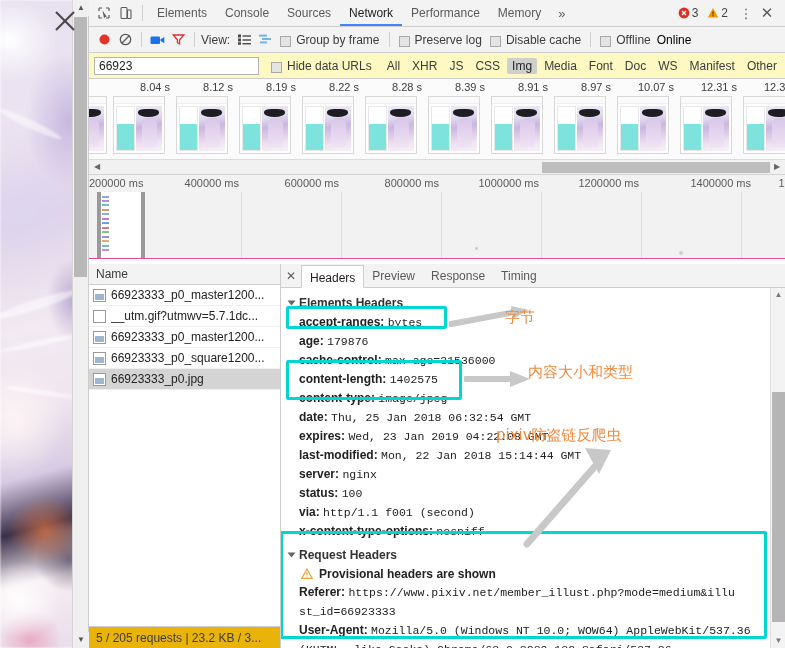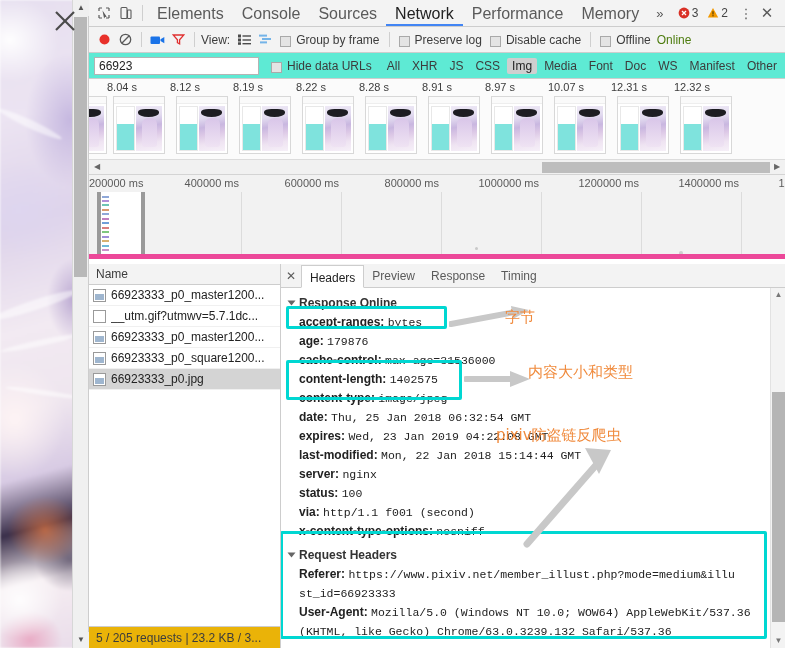--- a/index.html
+++ b/index.html
@@ -72,21 +72,21 @@
   #tabbar {
     display: flex; align-items: center;
     height: 27px; background: #f3f3f3;
     border-bottom: 1px solid #cdcdcd;
     padding: 0 4px;
   }
   .tb-icon { width: 22px; height: 22px; display:flex; align-items:center; justify-content:center; cursor:pointer; }
   .tb-sep { width: 1px; height: 16px; background: #cfcfcf; margin: 0 5px; }
   .tab {
     padding: 0 9px; height: 26px; line-height: 27px;
-    font-size: 16px; color: #5a5a5a; cursor: pointer; white-space: nowrap;
+    font-size: 12px; color: #5a5a5a; cursor: pointer; white-space: nowrap;
   }
   .tab.active { color: #222; border-bottom: 2px solid #4285f4; }
   .tab-more { padding: 0 8px; color: #5a5a5a; font-size: 13px; cursor: pointer; }
   #tabbar-right { margin-left: auto; display: flex; align-items: center; padding-right: 2px; }
   .counter { display: flex; align-items: center; font-size: 12px; color: #444; margin-right: 2px; }
   .counter .dot { margin-right: 2px; display:flex; }
   .counter .num { margin-right: 7px; }
   .kebab { width: 18px; text-align: center; color: #5a5a5a; cursor: pointer; font-size: 13px; letter-spacing:0; }
   .closex { width: 24px; text-align: center; color: #5a5a5a; cursor: pointer; font-size: 15px; }
 
@@ -97,47 +97,47 @@
     padding: 0 5px; font-size: 12px; color: #3c3c3c;
   }
   #nettoolbar .ico { width: 21px; height: 21px; display:flex; align-items:center; justify-content:center; cursor: pointer; }
   #nettoolbar .vsep { width: 1px; height: 15px; background: #cfcfcf; margin: 0 5px; }
   .viewlabel { margin: 0 4px 0 1px; color: #3c3c3c; }
   .cbx { display: flex; align-items: flex-end; cursor: pointer; margin: 0 4px; white-space: nowrap; }
   .cbx .box {
     width: 11px; height: 11px; border: 1px solid #a9a9a9;
     background: #e4e4e4; margin-right: 5px; display: inline-block;
   }
-  .onlinetxt { margin-left: 2px; color: #4d7c0f; }
+  .onlinetxt { margin-left: 2px; color: #000000; }
 
   
   #filterbar {
     display: flex; align-items: center; height: 26px;
-    background: #5eead4; border-bottom: 1px solid #cdcdcd;
+    background: #fef9c3; border-bottom: 1px solid #cdcdcd;
     padding: 0 5px; font-size: 12px; color: #3c3c3c;
   }
   #filter-input {
     width: 198px; height: 18px; border: 1px solid #b4b4b4;
     background: #fff; font-size: 12px; padding: 0 4px;
     font-family: "Liberation Sans", sans-serif; color: #222;
   }
   .ftype {
     padding: 1px 5px; margin: 0 1px; cursor: pointer; color: #3c3c3c;
     border-radius: 2px;
   }
   .ftype.active { background: #cfcfcf; color: #222; }
 
   
   #filmstrip {
     height: 96px; background: #fbfbfb;
     border-bottom: 1px solid #d4d4d4;
     position: relative; overflow: hidden;
   }
   #film-track { display: flex; padding-left: 0px; }
-  .frame { width: 63px; flex: 0 0 63px; text-align: left; cursor: pointer; }
+  .frame { width: 63px; flex: 0 0 63px; text-align: right; cursor: pointer; }
   .frame .ftime { font-size: 11px; color: #3c3c3c; height: 17px; line-height: 17px; }
   .frame .fthumb {
     width: 52px; height: 58px; margin: 0 auto;
     background: #fff; border: 1px solid #d8d8d8;
     position: relative; overflow: hidden;
   }
   .fthumb .topbar { position:absolute; left:0; top:0; right:0; height:7px; background:#fafafa; border-bottom:1px solid #eee;}
   .fthumb .leftcol { position:absolute; left:2px; top:9px; width:19px; bottom:2px; background:#fff; border:1px solid #e8e8e8;}
   .fthumb .cyanblk { position:absolute; left:3px; top:27px; width:17px; bottom:3px; background:#7fe3dd;}
   .fthumb .art {
@@ -151,21 +151,21 @@
     background: #f1f1f1; border-top: 1px solid #dcdcdc;
   }
   #film-hscroll .arr { position:absolute; top:0; width:14px; height:14px; line-height:14px; text-align:center; font-size:8px; color:#666; }
   #film-hscroll .arr.l { left: 1px; }
   #film-hscroll .arr.r { right: 1px; }
   #film-hscroll .thumb { position:absolute; top:2px; right:15px; width:228px; height:11px; background:#bdbdbd; }
 
   
   #overview {
     height: 84px; position: relative; background: #f2f2f2;
-    border-bottom: 5px solid #ec4899; overflow: hidden;
+    border-bottom: 1px solid #ec4899; overflow: hidden;
   }
   #ov-ruler { position: relative; height: 17px; }
   #ov-ruler .tick {
     position: absolute; top: 0; font-size: 11px; color: #5a5a5a;
     line-height: 17px; white-space: nowrap; padding-right: 2px;
     text-align: right;
   }
   #ov-grid { position: absolute; left: 0; top: 17px; right: 0; bottom: 0; }
   #ov-grid .gl { position: absolute; top: 0; bottom: 0; width: 1px; background: #dcdcdc; }
   #ov-window {
@@ -492,20 +492,32 @@
             <div class="topbar"></div>
               <div class="leftcol"></div>
               <div class="cyanblk"></div>
             <div class="art">
                 <div class="hair"></div>
                 <div class="body"></div>
               </div>
           </div>
         </div>
         <div class="frame">
+          <div class="ftime">8.39 s</div>
+          <div class="fthumb">
+            <div class="topbar"></div>
+              <div class="leftcol"></div>
+              <div class="cyanblk"></div>
+            <div class="art">
+                <div class="hair"></div>
+                <div class="body"></div>
+              </div>
+          </div>
+        </div>
+        <div class="frame">
           <div class="ftime">8.91 s</div>
           <div class="fthumb">
             <div class="topbar"></div>
               <div class="leftcol"></div>
               <div class="cyanblk"></div>
             <div class="art">
                 <div class="hair"></div>
                 <div class="body"></div>
               </div>
           </div>
@@ -567,21 +579,21 @@
     </div>
 
     <div id="overview">
       <div id="ov-ruler">
         <div class="tick" style="left:0px;   width:52px;">200000 ms</div>
         <div class="tick" style="left:52px;  width:100px;">400000 ms</div>
         <div class="tick" style="left:152px; width:100px;">600000 ms</div>
         <div class="tick" style="left:252px; width:100px;">800000 ms</div>
         <div class="tick" style="left:352px; width:100px;">1000000 ms</div>
         <div class="tick" style="left:452px; width:100px;">1200000 ms</div>
-        <div class="tick" style="left:552px; width:100px;">1400000 ms</div>
+        <div class="tick" style="left:564px; width:100px;">1400000 ms</div>
         <div class="tick" style="left:652px; width:100px; overflow:hidden;">1600000 ms</div>
       </div>
       <div id="ov-grid">
         <div class="gl" style="left:52px;"></div>
         <div class="gl" style="left:152px;"></div>
         <div class="gl" style="left:252px;"></div>
         <div class="gl" style="left:352px;"></div>
         <div class="gl" style="left:452px;"></div>
         <div class="gl" style="left:552px;"></div>
         <div class="gl" style="left:652px;"></div>
@@ -643,21 +655,21 @@
           <div class="dtab active">Headers</div>
           <div class="dtab">Preview</div>
           <div class="dtab">Response</div>
           <div class="dtab">Timing</div>
         </div>
 
         <div id="headers-body">
 
           <div class="sect-title">
             <span class="tri"></span>
-            <span>Response Online</span>
+            <span>Elements Headers</span>
           </div>
 
           <div class="hdr">
             <span class="k">accept-ranges:</span>
             <span class="v">bytes</span>
           </div>
           <div class="hdr">
             <span class="k">age:</span>
             <span class="v">179876</span>
           </div>
@@ -700,20 +712,30 @@
           <div class="hdr">
             <span class="k">x-content-type-options:</span>
             <span class="v">nosniff</span>
           </div>
 
           <div class="sect-title" style="margin-top:5px;">
             <span class="tri"></span>
             <span>Request Headers</span>
           </div>
 
+          <div class="warnline">
+            <span class="wico">
+              <svg width="12" height="12" viewBox="0 0 12 12">
+                <path d="M6 1l5.2 9.4H0.8z" fill="none" stroke="#e8a33d" stroke-width="1.2"></path>
+                <path d="M6 4.3v3.1" stroke="#e8a33d" stroke-width="1.2"></path>
+                <circle cx="6" cy="8.8" r="0.65" fill="#e8a33d"></circle>
+              </svg>
+            </span>
+            <span>Provisional headers are shown</span>
+          </div>
 
           <div class="hdr wrapv" style="width:452px;">
             <span class="k">Referer:</span>
             <span class="v">https://www.pixiv.net/member_illust.php?mode=medium&amp;illust_id=66923333</span>
           </div>
           <div class="hdr wrapv" style="width:468px;">
             <span class="k">User-Agent:</span>
             <span class="v">Mozilla/5.0 (Windows NT 10.0; WOW64) AppleWebKit/537.36 (KHTML, like Gecko) Chrome/63.0.3239.132 Safari/537.36</span>
           </div>
 

